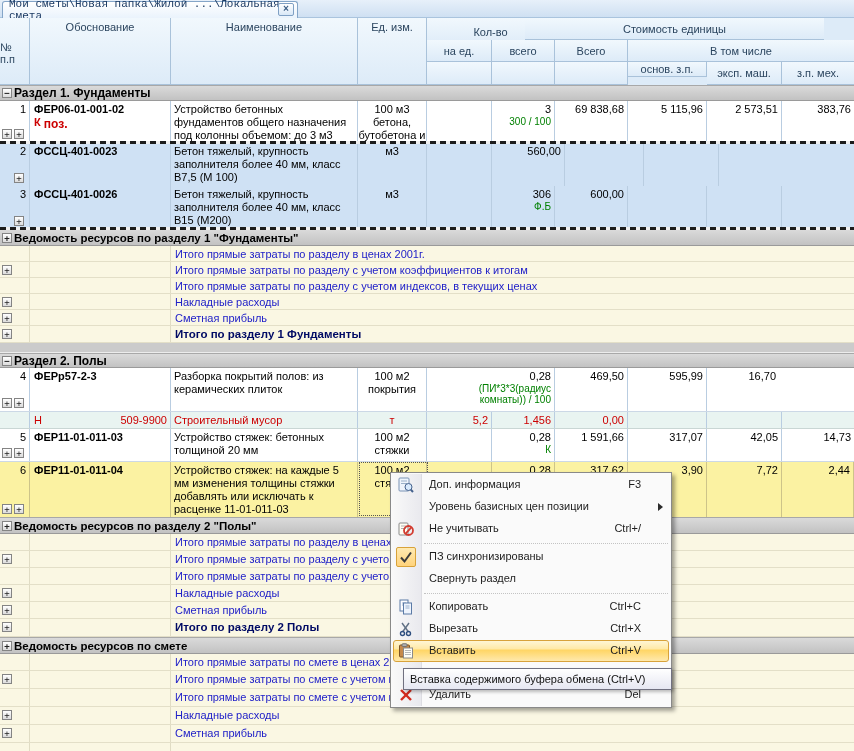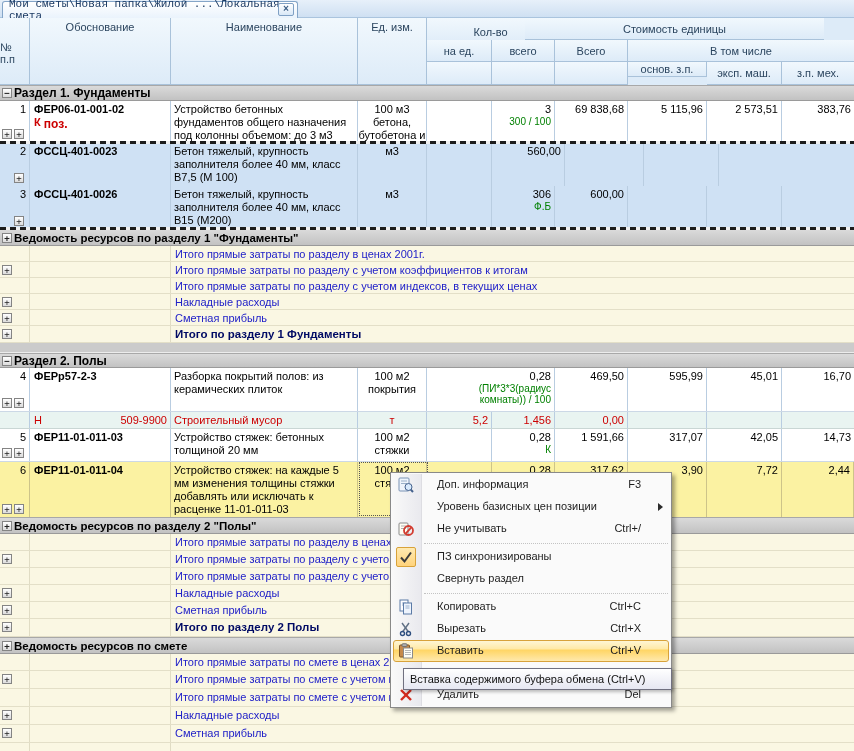--- a/index.html
+++ b/index.html
@@ -75,21 +75,21 @@
   .ants{position:absolute;left:0;width:854px;height:3px;z-index:3;
         background:repeating-linear-gradient(90deg,#1c1c1c 0 6px,#efefef 6px 10px);}
   .focusrect{position:absolute;left:359px;top:462px;width:67px;height:52px;border:1px dotted #555;z-index:4;}
 
   
   .menu{position:absolute;left:390px;top:472px;width:282px;box-sizing:border-box;z-index:10;
         background:#fafafa;border:1px solid #898989;box-shadow:3px 3px 4px rgba(0,0,0,.35);padding:1px 0;}
   .menu::before{content:'';position:absolute;left:1px;top:1px;bottom:1px;width:29px;
         background:linear-gradient(90deg,#f9f9f9,#e9e9ee);border-right:1px solid #dddde2;}
   .mi{position:relative;height:22px;font-size:11px;color:#1e1e1e;cursor:pointer;}
-  .mi .lbl{position:absolute;left:38px;top:4px;white-space:nowrap;margin-left:8px;}
+  .mi .lbl{position:absolute;left:38px;top:4px;white-space:nowrap;}
   .mi .sc{position:absolute;right:30px;top:4px;white-space:nowrap;}
   .mi .ic{position:absolute;left:6px;top:2px;width:18px;height:18px;display:flex;align-items:center;justify-content:center;}
   .mi.checked .ic{background:linear-gradient(#ffeab2,#ffd37c);border:1px solid #d8a23a;border-radius:2px;
                   box-sizing:border-box;left:5px;top:1px;width:20px;height:20px;}
   .mi.hl::after{content:'';position:absolute;left:2px;right:2px;top:0;bottom:0;border:1px solid #d8a23a;border-radius:3px;
         background:linear-gradient(#fff6d4,#ffe9a6 40%,#ffd564 45%,#ffe9ad);box-sizing:border-box;}
   .mi.hl .lbl,.mi.hl .sc,.mi.hl .ic{z-index:1;}
   .msep{position:relative;height:6px;}
   .msep::after{content:'';position:absolute;left:33px;right:3px;top:3px;border-top:1px dotted #c3c3c3;}
   .subarrow{position:absolute;right:8px;top:7px;width:0;height:0;
@@ -318,23 +318,20 @@
         </div>
       <div class="c w-qm">
           <span class="vnum">0,28</span>
         <span class="frm frmw">(ПИ*3*3(радиус комнаты)) / 100</span>
         </div>
       <div class="c w-tot">
           <span class="vnum">469,50</span>
         </div>
       <div class="c w-b">
           <span class="vnum">595,99</span>
-        </div>
-      <div class="c w-m">
-          <span class="vnum">45,01</span>
         </div>
       <div class="c w-z">
           <span class="vnum">16,70</span>
         </div>
     </div>
 
     <div class="r row-trash" style="height:17px;">
       <div class="c w-num"></div>
       <div class="c w-code" style="display:flex;justify-content:space-between;padding:2px 3px 0 4px;">
         <span>Н</span>

